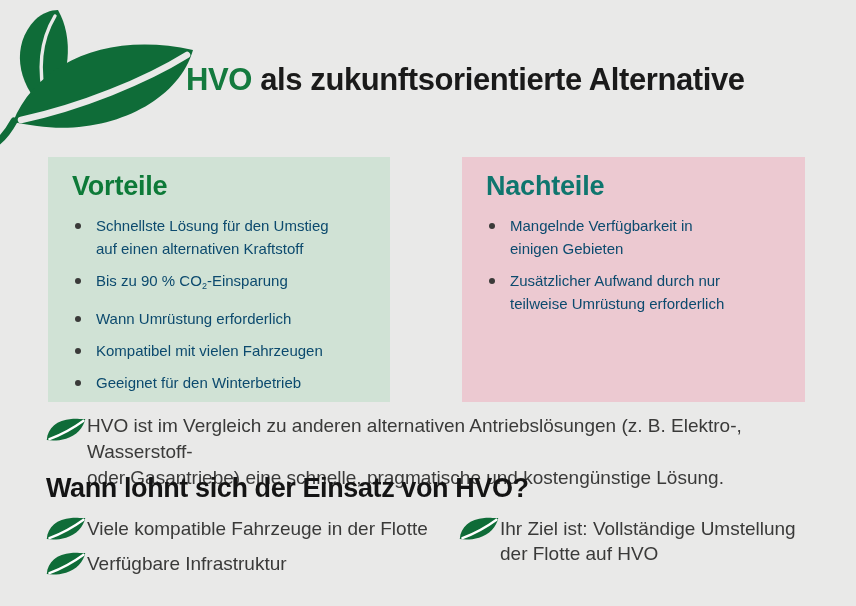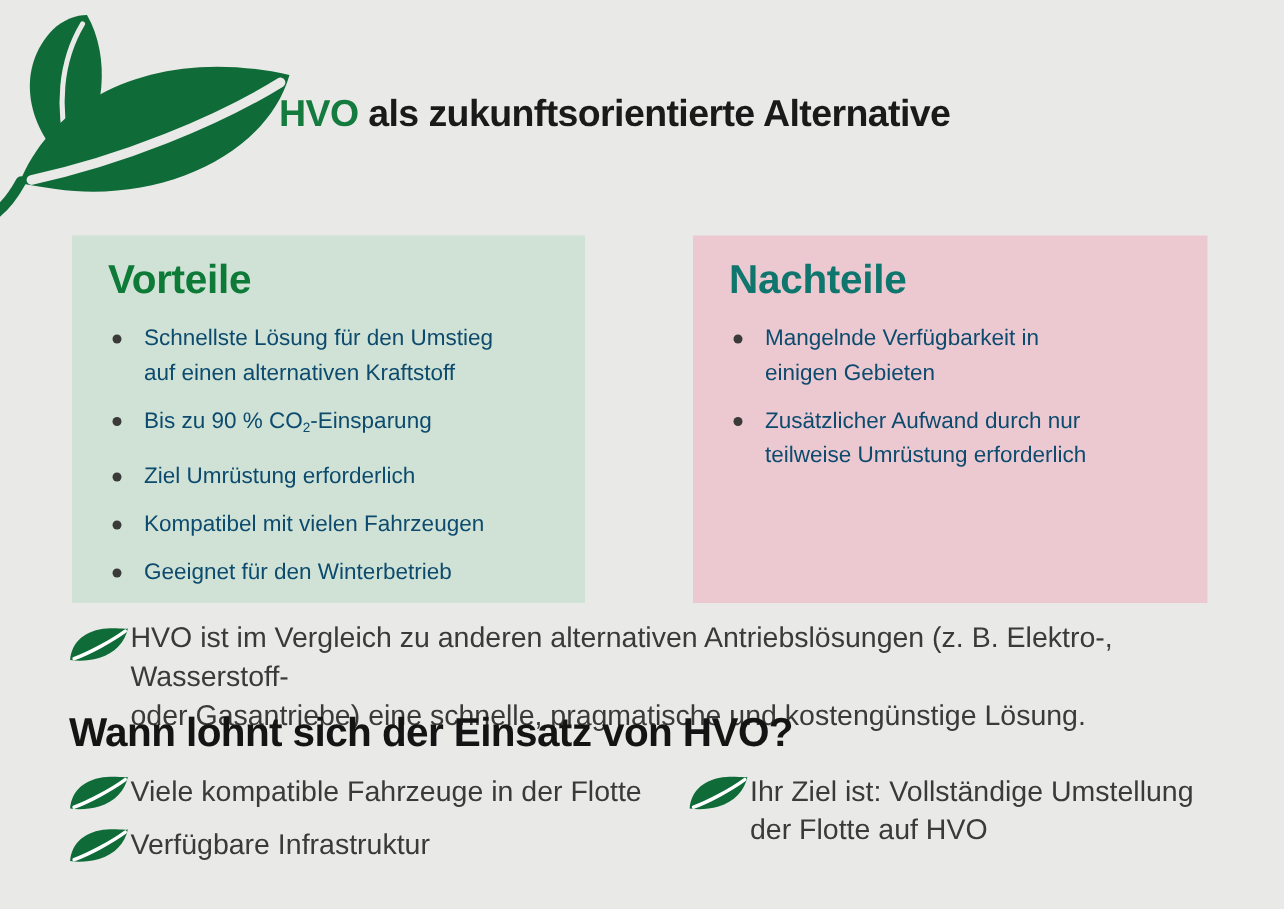--- a/index.html
+++ b/index.html
@@ -4,21 +4,21 @@
 <style>
   html,body { margin:0; padding:0; background:#cfcfcf; }
   .canvas {
     position:relative; width:856px; height:606px;
     background:#e9e9e8; overflow:hidden;
     font-family:"Liberation Sans", sans-serif;
   }
   .logo { position:absolute; left:-4px; top:5px; width:202px; height:150px; }
   .title {
     position:absolute; left:186px; top:62px; margin:0;
-    font-size:25px; font-weight:bold; color:#1a1a1a;
+    font-size:31px; font-weight:bold; color:#1a1a1a;
     letter-spacing:-0.4px; white-space:nowrap;text-align:right;
   }
   .t-green { color:#147a3e; }
 
   .box {
     position:absolute; top:157px; height:245px;
     padding:14px 14px 0 24px; box-sizing:border-box;
   }
   .pros { left:48px;  width:342px; background:#d0e2d5; }
   .cons { left:462px; width:343px; background:#ecc9d1; }
@@ -69,21 +69,21 @@
   </svg>
 
   <h1 class="title"><span class="t-green">HVO</span><span> als zukunftsorientierte Alternative</span></h1>
 
   <section class="box pros">
     <h2>Vorteile</h2>
     <ul>
       <li><span class="li-text">Schnellste Lösung für den Umstieg
 auf einen alternativen Kraftstoff</span></li>
       <li><span class="li-text"><span>Bis zu 90 % CO</span><span class="sub">2</span><span>-Einsparung</span></span></li>
-      <li><span class="li-text">Ziel Umrüstung erforderlich</span></li>
+      <li><span class="li-text">Wann Umrüstung erforderlich</span></li>
       <li><span class="li-text">Kompatibel mit vielen Fahrzeugen</span></li>
       <li><span class="li-text">Geeignet für den Winterbetrieb</span></li>
     </ul>
   </section>
 
   <section class="box cons">
     <h2>Nachteile</h2>
     <ul>
       <li><span class="li-text">Mangelnde Verfügbarkeit in
 einigen Gebieten</span></li>

